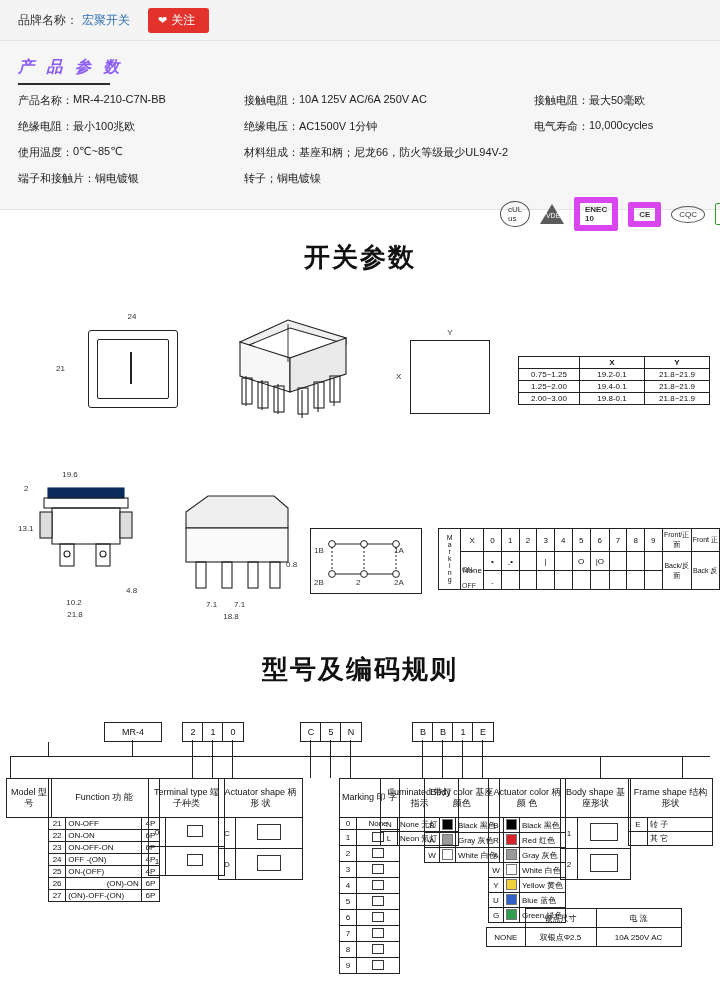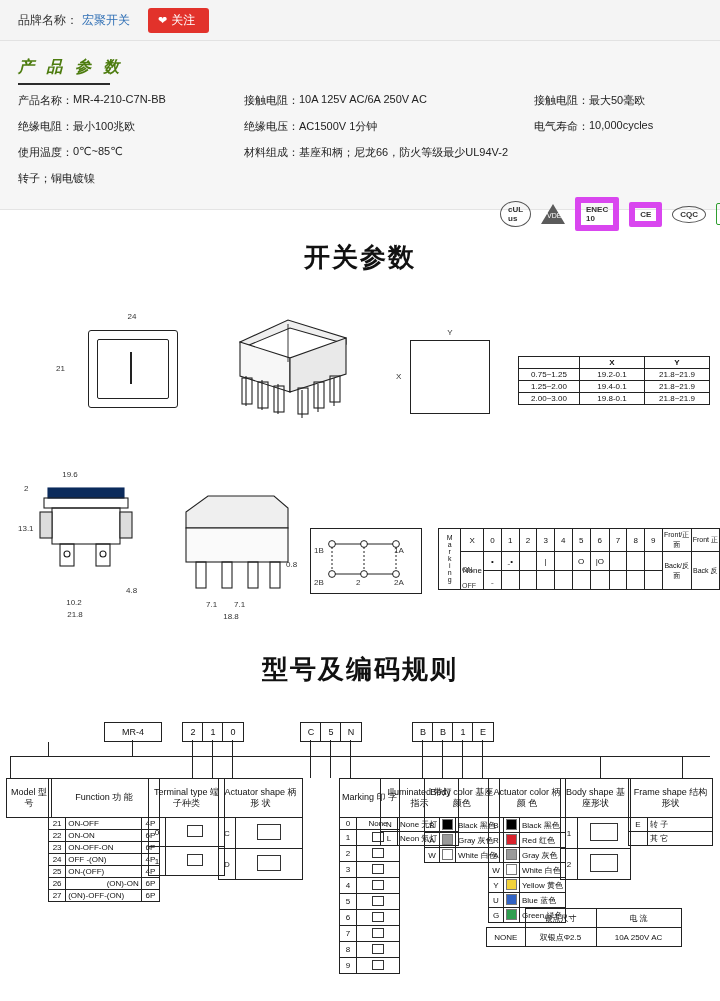--- a/index.html
+++ b/index.html
@@ -28,21 +28,21 @@
   }
   .heart{font-size:11px;line-height:1;}
 
   
   .spec-panel{
     position:absolute;left:0;top:41px;width:720px;height:168px;
     background:#f6f6f6;border-bottom:1px solid #e4e4e4;
   }
   .spec-title{
     position:absolute;left:18px;top:16px;font-size:16px;font-weight:bold;
-    font-style:italic;letter-spacing:4px;color:#4d7c0f;
+    font-style:italic;letter-spacing:4px;color:#8b5cf6;
   }
   .spec-underline{
     position:absolute;left:18px;top:42px;width:92px;height:2px;background:#2b2b2b;
   }
   .spec-grid{
     position:absolute;left:18px;top:52px;width:684px;
     font-size:11px;color:#222;
   }
   .spec-row{display:flex;margin-bottom:11px;}
   .spec-cell{display:flex;}
@@ -52,21 +52,21 @@
   .c2{width:290px;}
   .c3{width:168px;}
 
   
   .certs{position:absolute;left:500px;top:160px;display:flex;align-items:center;gap:10px;}
   .cert{
     height:26px;display:flex;align-items:center;justify-content:center;
     font-size:8px;color:#333;
   }
   .cert-box{border:6px solid #d946ef;border-radius:2px;padding:2px 5px;font-weight:bold;}
-  .cert-ellipse{border:1px solid #555;border-radius:50%;padding:3px 7px;font-weight:bold;font-size:8px;}
+  .cert-ellipse{border:1px solid #555;border-radius:50%;padding:3px 7px;font-weight:normal;font-size:8px;}
   .cert-tri{width:0;height:0;border-left:12px solid transparent;border-right:12px solid transparent;border-bottom:20px solid #5b5b5b;position:relative;}
   .cert-tri span{position:absolute;left:-6px;top:8px;width:12px;text-align:center;color:#fff;font-size:7px;}
   .cert-green{color:#2f9e2f;border:1px solid #2f9e2f;border-radius:2px;padding:2px 4px;font-size:7px;font-weight:bold;text-align:center;line-height:1.1;}
 
   
   .section-title{
     position:absolute;width:720px;text-align:center;
     font-size:26px;font-weight:bold;color:#111;letter-spacing:2px;
   }
   #sec1{top:240px;}
@@ -178,20 +178,24 @@
           <span class="spec-k">使用温度：</span>
           <span class="spec-v">0℃~85℃</span>
         </div>
         <div class="spec-cell c2">
           <span class="spec-k">材料组成：</span>
           <span class="spec-v">基座和柄；尼龙66，防火等级最少UL94V-2</span>
         </div>
       </div>
 
       <div class="spec-row">
+        <div class="spec-cell c1">
+          <span class="spec-k">端子和接触片：</span>
+          <span class="spec-v">铜电镀银</span>
+        </div>
         <div class="spec-cell c2">
           <span class="spec-k">转子；</span>
           <span class="spec-v">铜电镀镍</span>
         </div>
       </div>
     </div>
 
     <div class="certs">
       <div class="cert">
         <span class="cert-ellipse">cUL us</span>

